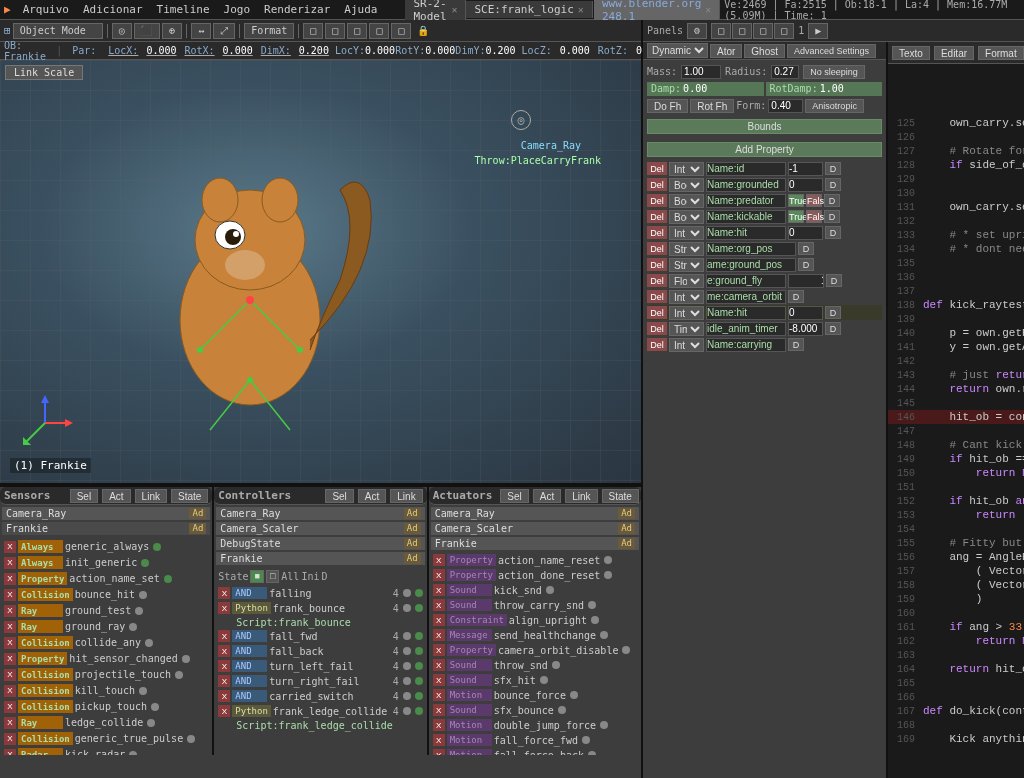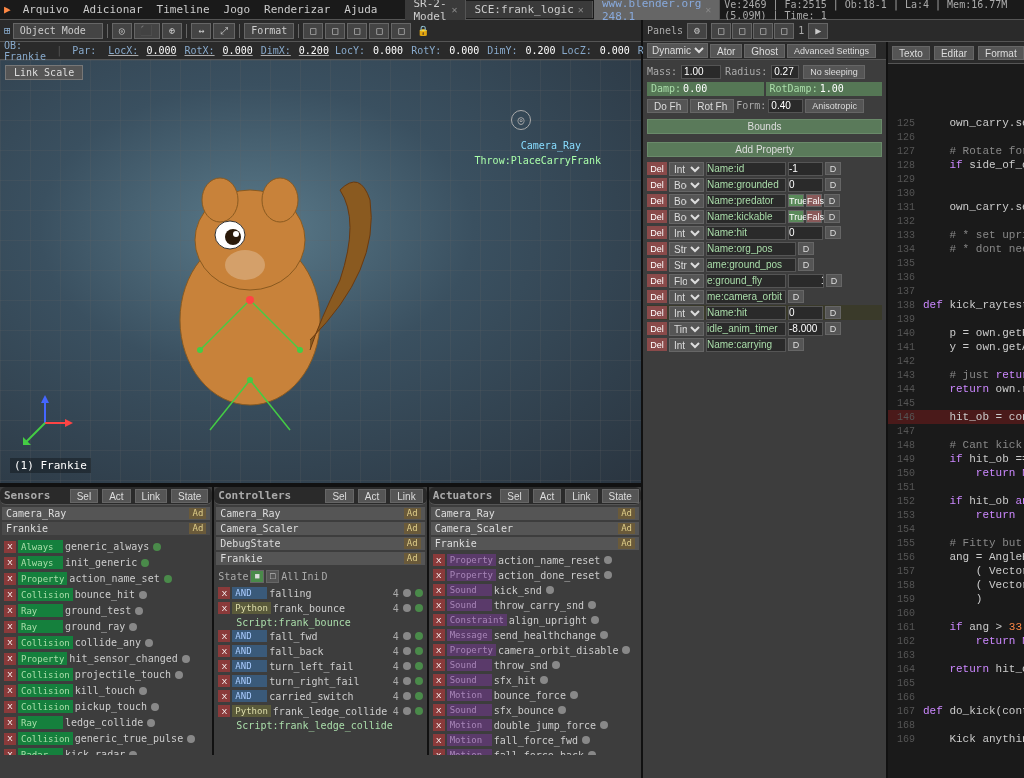--- a/index.html
+++ b/index.html
@@ -289,28 +289,29 @@
       width: 12px;
       height: 12px;
       font-size: 8px;
       cursor: pointer;
       display: flex;
       align-items: center;
       justify-content: center;
     }
 
     .sensor-type {
-      background: #15803d;
+      background: #a16207;
       color: #aaddaa;
       padding: 0 3px;
       font-size: 9px;
       min-width: 45px;
       height: 13px;
       display: flex;
       align-items: center;
+      font-weight: bold;
     }
 
     .sensor-label {
       color: #ccc;
       font-size: 10px;
     }
 
     .ad-badge {
       background: #6a5a3a;
       color: #ddcc88;
@@ -535,21 +536,21 @@
           <span style="color:#555; margin:0 4px;">|</span>
           <span class="prop-label">Par:</span>
           <div style="display:flex; gap:8px; margin-left:6px;text-decoration:underline;">
             <span class="prop-label">LocX:</span>
             <span class="prop-val">0.000</span>
             <span class="prop-label">RotX:</span>
             <span class="prop-val">0.000</span>
             <span class="prop-label">DimX:</span>
             <span class="prop-val">0.200</span>
           </div>
-          <div style="display:flex; gap:8px;align-items:center;">
+          <div style="display:flex; align-items:center;">
             <span class="prop-label">LocY:</span>
             <span class="prop-val">0.000</span>
             <span class="prop-label">RotY:</span>
             <span class="prop-val">0.000</span>
             <span class="prop-label">DimY:</span>
             <span class="prop-val">0.200</span>
           </div>
           <div style="display:flex; gap:8px;">
             <span class="prop-label">LocZ:</span>
             <span class="prop-val">0.000</span>

